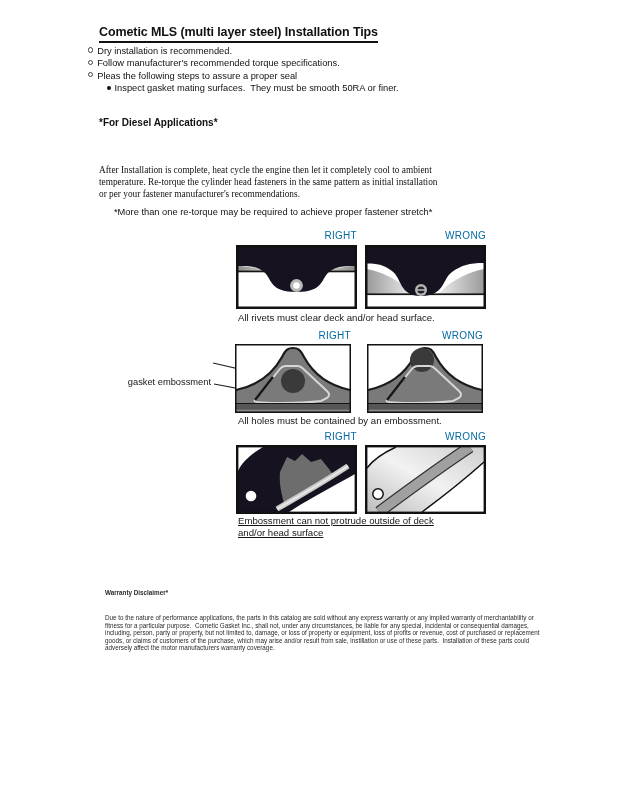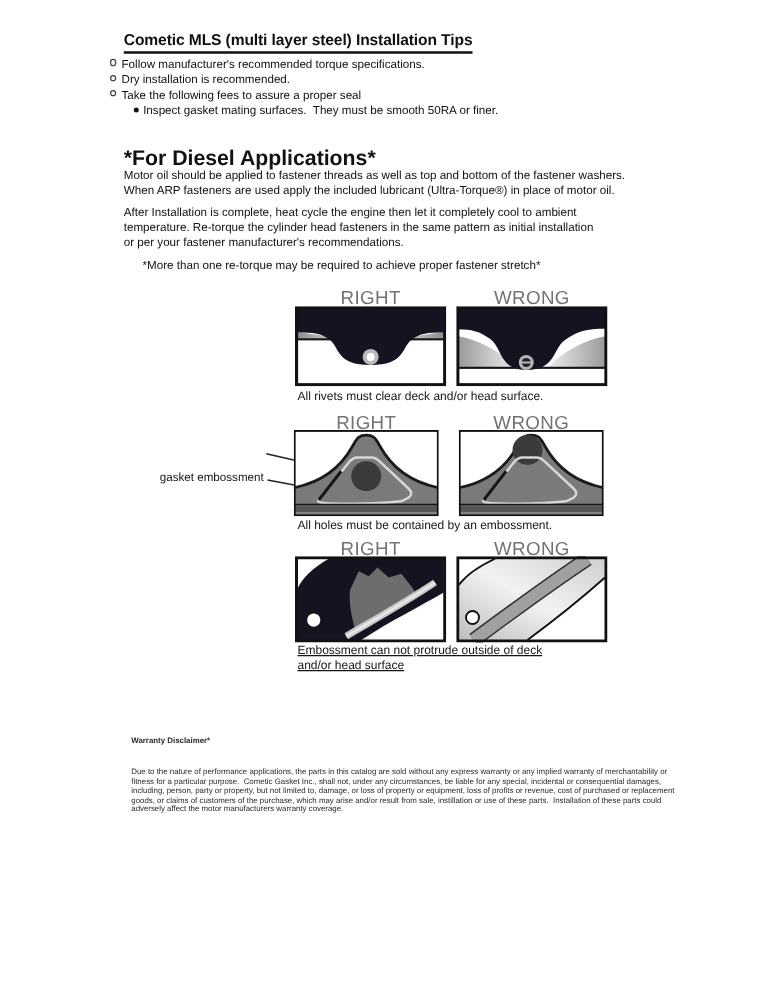--- a/index.html
+++ b/index.html
@@ -23,32 +23,32 @@
     display:inline-block; width:3.2px; height:3.2px;
     border:1px solid #444; border-radius:50%;
     margin-right:4px; vertical-align:1.5px;
   }
   .marker-f {
     display:inline-block; width:4px; height:4px; background:#111;
     border-radius:50%; margin-right:3.5px; vertical-align:1.5px;
   }
   .diesel-heading {
     position:absolute; left:99px; top:117px;
-    font-size:17px; font-weight:bold;
+    font-size:10px; font-weight:bold;
   }
   .para {
     position:absolute; left:99px;
     font-size:9.3px; line-height:12.2px; white-space:pre;
   }
   .p1 { top:134px; }
-  .p2 { top:164px; }
+  .p2 { top:164px;font-family:Liberation Serif, serif; }
   .p3 { top:206px;margin-left:15px; }
   .dg-label {
-    position:absolute; width:121px; text-align:center;
-    font-size:15px; letter-spacing:0.3px; color:#737373;
+    position:absolute; width:121px; text-align:right;
+    font-size:10px; letter-spacing:0.3px; color:#0369a1;
   }
   .dg-label.narrow { width:116px; }
   .panel { position:absolute; }
   .caption {
     position:absolute; left:238px;
     font-size:9.6px; line-height:11.5px; white-space:pre; color:#161616;
   }
   .ptr-label {
     position:absolute; left:112px; width:99px; text-align:right;
     font-size:9.3px; line-height:11px; white-space:pre; color:#161616;
@@ -66,29 +66,27 @@
   }
 </style>
 </head>
 <body>
 
 <div class="page">
 
   <div class="title">Cometic MLS (multi layer steel) Installation Tips</div>
 
   <div class="bullets">
+    <div class="bullet-row"><span class="marker-o"></span><span>Dry installation is recommended.</span></div>
     <div class="bullet-row"><span class="marker-o"></span><span>Follow manufacturer's recommended torque specifications.</span></div>
-    <div class="bullet-row"><span class="marker-o"></span><span>Dry installation is recommended.</span></div>
-    <div class="bullet-row"><span class="marker-o"></span><span>Take the following fees to assure a proper seal</span></div>
+    <div class="bullet-row"><span class="marker-o"></span><span>Pleas the following steps to assure a proper seal</span></div>
     <div class="bullet-row sub"><span class="marker-f"></span><span>Inspect gasket mating surfaces.  They must be smooth 50RA or finer.</span></div>
   </div>
 
   <div class="diesel-heading">*For Diesel Applications*</div>
-  <div class="para p1">Motor oil should be applied to fastener threads as well as top and bottom of the fastener washers.
-When ARP fasteners are used apply the included lubricant (Ultra-Torque®) in place of motor oil.</div>
   <div class="para p2">After Installation is complete, heat cycle the engine then let it completely cool to ambient
 temperature. Re-torque the cylinder head fasteners in the same pattern as initial installation
 or per your fastener manufacturer's recommendations.</div>
   <div class="para p3">*More than one re-torque may be required to achieve proper fastener stretch*</div>
 
   <div class="dg-label" style="left:236px; top:230px;">RIGHT</div>
   <div class="dg-label" style="left:365px; top:230px;">WRONG</div>
 
   <svg class="panel" style="left:236px; top:245px;" width="121" height="64" viewBox="0 0 121 64">
     <defs>

